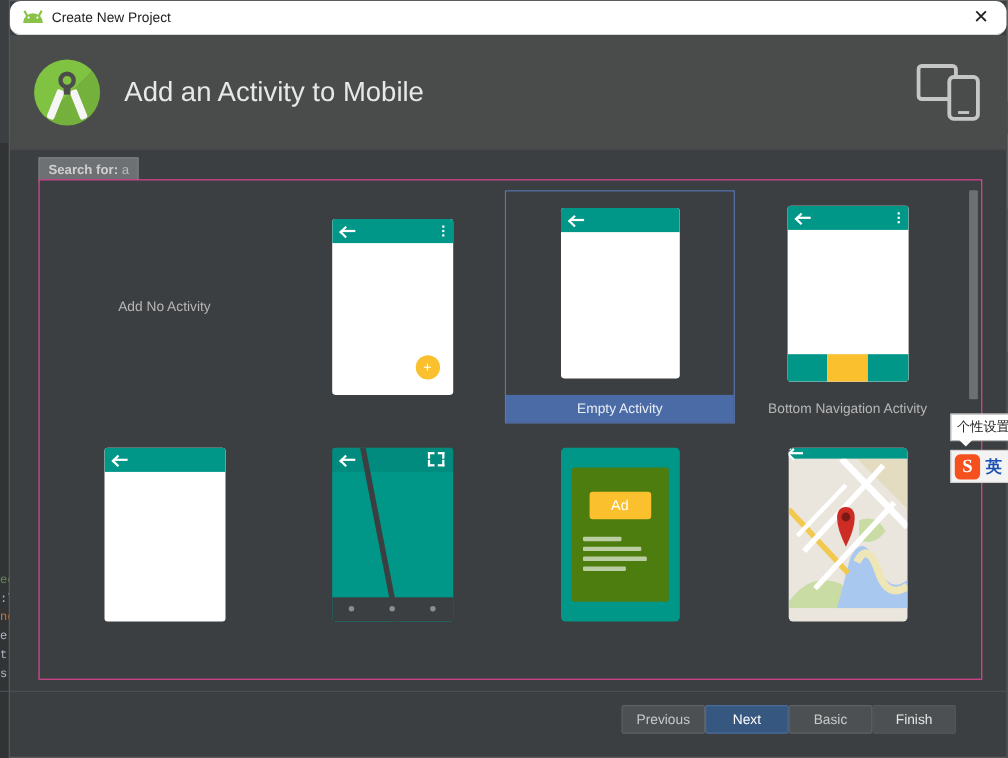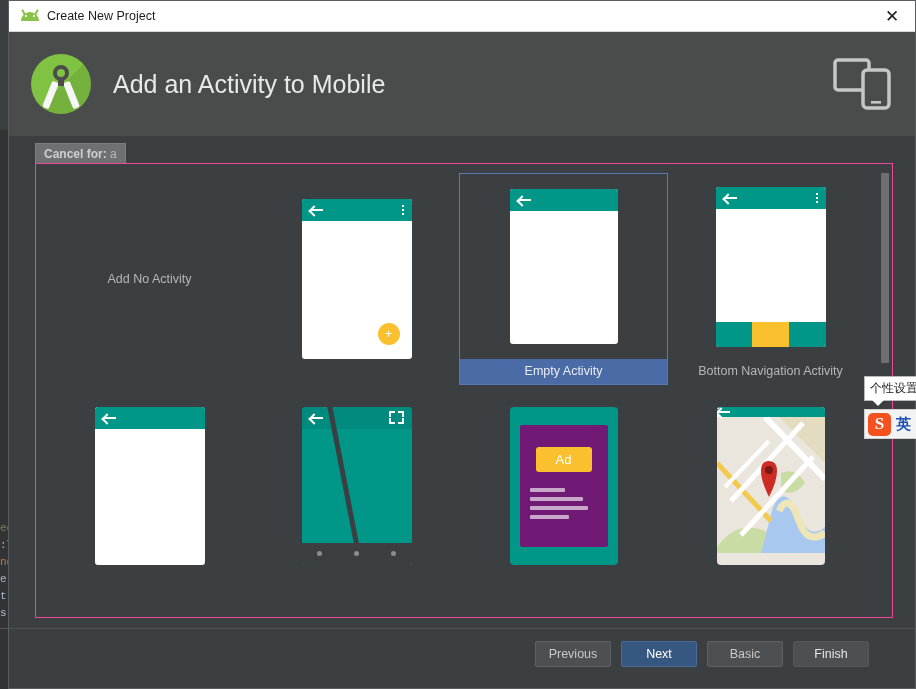--- a/index.html
+++ b/index.html
@@ -49,20 +49,21 @@
     display: flex; flex-direction: column;
   }
 
   
   #titlebar {
     height: 31px; background: #ffffff;
     display: flex; align-items: center;
     flex: 0 0 auto;
     border-bottom: 1px solid #d8d8d8;
     position: relative;
+    border-radius: 10px;
   }
   .tb-icon {
     margin-left: 12px; width: 18px; height: 14px;
     position: relative;
   }
   .tb-icon .head {
     position: absolute; left: 0; bottom: 2px; width: 18px; height: 9px;
     background: #8ac249;
     border-radius: 9px 9px 0 0;
   }
@@ -241,21 +242,21 @@
   }
   .navdots i { width: 5px; height: 5px; border-radius: 50%; background: #8d8d8d; }
 
   
   .phone-ad {
     background: #009688; border-radius: 4px; overflow: hidden;
     position: relative; display: flex; flex-direction: column;
     padding: 6px;
   }
   .phone-ad .card {
-    flex: 1 1 auto; margin: 12px 4px; background: #701a75;
+    flex: 1 1 auto; margin: 12px 4px; background: #4d7c0f;
     border-radius: 2px; padding: 16px 10px 8px 10px;
   }
   .ad-badge {
     width: 56px; height: 25px; background: #fbc02d; border-radius: 3px;
     margin: 6px auto 16px auto; color: #fff; font-size: 13px;
     text-align: center; line-height: 25px;
   }
   .ad-line { height: 4px; background: rgba(255,255,255,0.62); margin-bottom: 5px; border-radius: 1px; }
 
   
@@ -272,21 +273,21 @@
     background: #6d6f70; border-radius: 1px;
   }
 
   
   #footer {
     height: 60px; flex: 0 0 auto; position: relative;
     border-top: 1px solid #4e5254; margin-top: 10px;
   }
   #btn-row {
     position: absolute; right: 46px; top: 12px;
-    display: flex; gap: 10px;
+    display: flex; 
   }
   .btn {
     min-width: 76px; height: 26px; padding: 0 12px;
     background: #4c5052; border: 1px solid #5e6264;
     color: #c9c9c9; font-size: 12.5px; cursor: pointer;
     border-radius: 2px;
   }
   .btn.primary { background: #365880; border-color: #4a6c99; color: #ffffff; }
   .btn.disabled { color: #e5e5e5; border-color: #555859; cursor: default; }
 
@@ -374,21 +375,21 @@
     <h1 id="header-title">Add an Activity to Mobile</h1>
     <svg id="device-icon" viewBox="0 0 62 56">
       <rect x="2" y="4" width="34" height="30" rx="3" fill="none" stroke="#c6c6c6" stroke-width="3.5"></rect>
       <rect x="30" y="14" width="26" height="38" rx="4" fill="#4a4c4c" stroke="#c6c6c6" stroke-width="3.5"></rect>
       <rect x="38" y="45" width="10" height="2.6" fill="#c6c6c6"></rect>
     </svg>
   </div>
 
   <div id="searchbar-row">
     <div id="search-popup">
-      <span class="lbl">Cancel for:</span>
+      <span class="lbl">Search for:</span>
       <span class="val">a</span>
     </div>
   </div>
 
   <div id="content-wrap">
     <div id="grid">
 
       <div class="row row1">
 
         <div class="cell noact">

